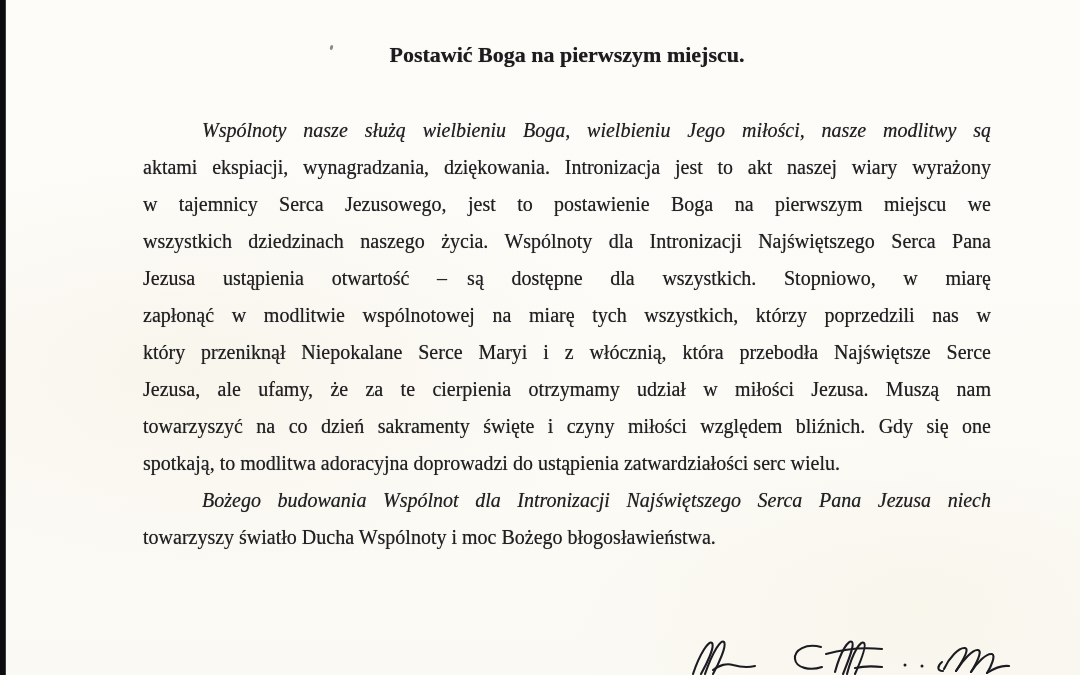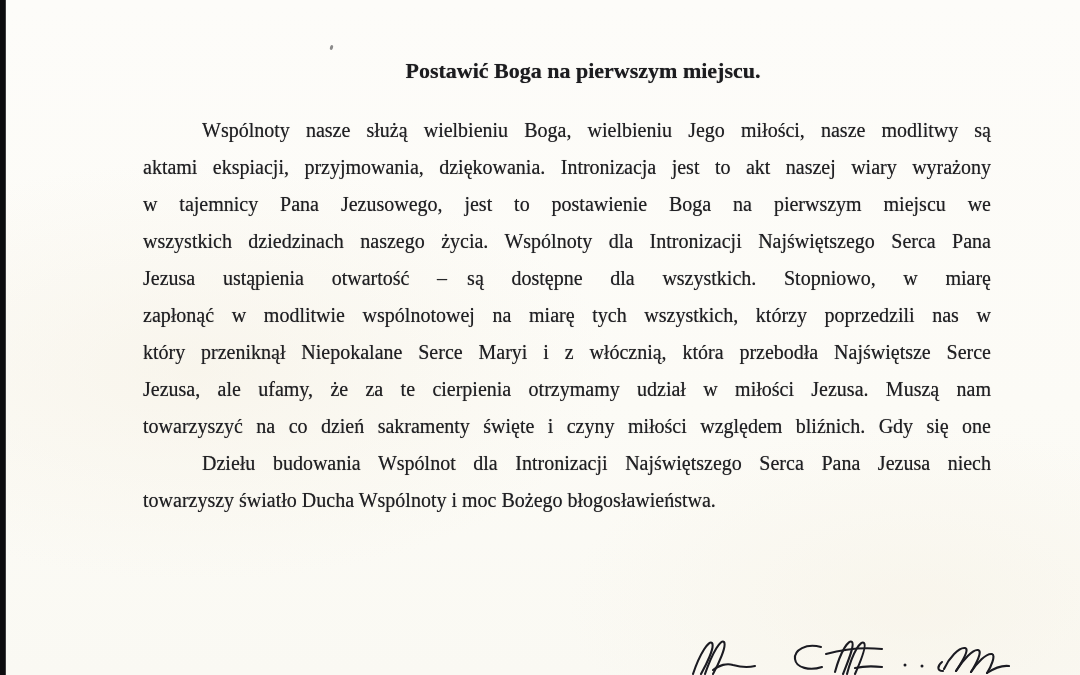--- a/index.html
+++ b/index.html
@@ -26,21 +26,21 @@
     position: absolute;
     left: 0; top: 0;
     width: 5px; height: 675px;
     background: #0c0c0e;
     border-right: 1px solid rgba(120,120,120,0.45);
   }
   .title {
     position: absolute;
     left: 143px; top: 40px;
     width: 848px;
-    margin: 16px;
+    margin: 0;
     text-align: center;
     font-size: 22px;
     font-weight: bold;
     line-height: 30px;
     color: #1c1c1f;
     text-shadow: 0 0 0.7px rgba(25,25,28,0.65);
   }
   .speck {
     position: absolute;
     left: 330px; top: 45px;
@@ -57,49 +57,50 @@
     font-size: 20px;
     text-shadow: 0 0 0.7px rgba(28,28,32,0.6);
   }
   .line {
     height: 37px;
     line-height: 37px;
     text-align: justify;
     text-align-last: justify;
     text-justify: inter-word;
   }
-  .line.indent { padding-left: 59px; }
+  .line.indent { padding-left: 59px; font-style: italic; }
   .line.para-end { text-align-last: left; }
   .signature {
     position: absolute;
     left: 658px; top: 638px;
     width: 392px; height: 37px;
   }
   .signature svg { display: block; }
 </style>
 </head>
 <body>
 
 <div class="scan">
   <div class="edge-bar"></div>
   <div class="speck"></div>
 
   <h1 class="title">Postawić Boga na pierwszym miejscu.</h1>
 
   <div class="body-text">
     <div class="line indent">Wspólnoty nasze służą wielbieniu Boga, wielbieniu Jego miłości, nasze modlitwy są</div>
-    <div class="line">aktami ekspiacji, przyjmowania, dziękowania. Intronizacja jest to akt naszej wiary wyrażony</div>
-    <div class="line">w tajemnicy Pana Jezusowego, jest to postawienie Boga na pierwszym miejscu we</div>
+    <div class="line">aktami ekspiacji, wynagradzania, dziękowania. Intronizacja jest to akt naszej wiary wyrażony</div>
+    <div class="line">w tajemnicy Serca Jezusowego, jest to postawienie Boga na pierwszym miejscu we</div>
     <div class="line">wszystkich dziedzinach naszego życia. Wspólnoty dla Intronizacji Najświętszego Serca Pana</div>
     <div class="line">Jezusa ustąpienia otwartość –  są dostępne dla wszystkich. Stopniowo, w miarę</div>
     <div class="line">zapłonąć w modlitwie wspólnotowej na miarę tych wszystkich, którzy poprzedzili nas w</div>
     <div class="line">który przeniknął Niepokalane Serce Maryi i z włócznią, która przebodła Najświętsze Serce</div>
     <div class="line">Jezusa, ale ufamy, że za te cierpienia otrzymamy udział w miłości Jezusa. Muszą nam</div>
     <div class="line">towarzyszyć na co dzień sakramenty święte i czyny miłości względem bliźnich. Gdy się one</div>
-    <div class="line indent">Dziełu budowania Wspólnot dla Intronizacji Najświętszego Serca Pana Jezusa niech</div>
+    <div class="line para-end">spotkają, to modlitwa adoracyjna doprowadzi do ustąpienia zatwardziałości serc wielu.</div>
+    <div class="line indent">Bożego budowania Wspólnot dla Intronizacji Najświętszego Serca Pana Jezusa niech</div>
     <div class="line para-end">towarzyszy światło Ducha Wspólnoty i moc Bożego błogosławieństwa.</div>
   </div>
 
   <div class="signature">
     <svg width="392" height="37" viewBox="0 0 392 37" fill="none" xmlns="http://www.w3.org/2000/svg">
       <g stroke="#1b1b22" stroke-width="2.1" stroke-linecap="round" fill="none">
 
         <path d="M35,36 C42,15 51,2 54,5 C57,9 48,27 43,36"></path>
         <path d="M47,36 C55,13 63,1 66,4 C69,8 60,27 55,36"></path>
         <path d="M55,32 C61,27 69,25 75,27 C82,29 89,30 97,28"></path>

